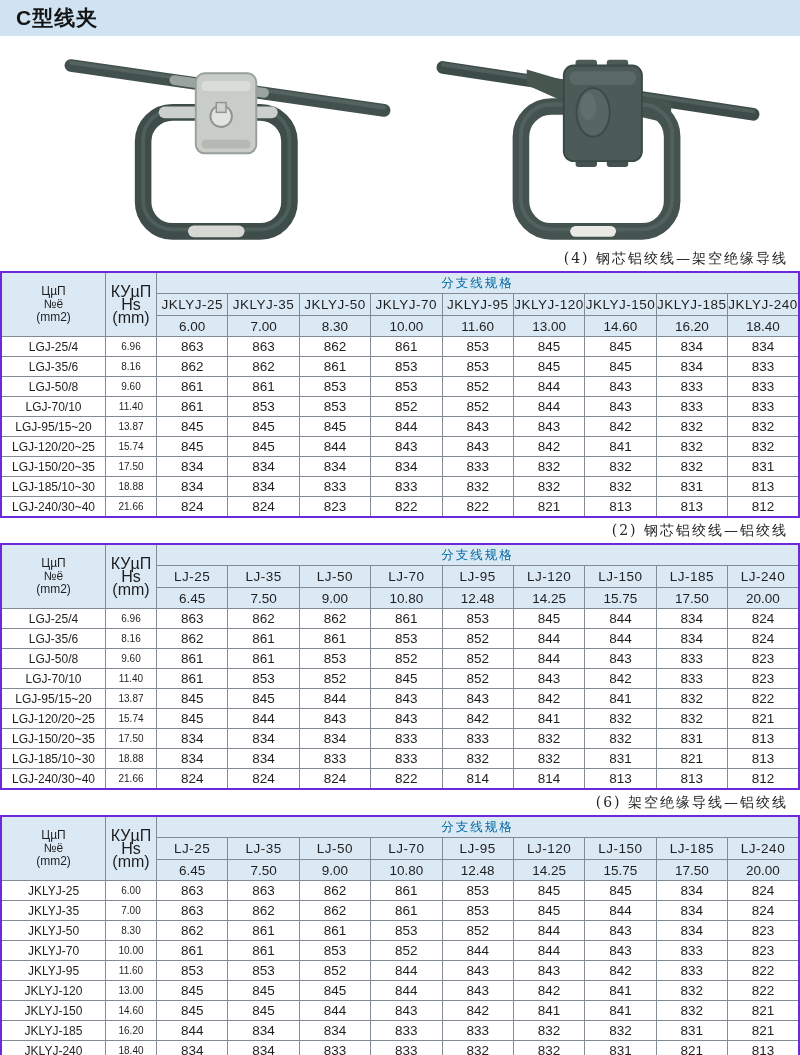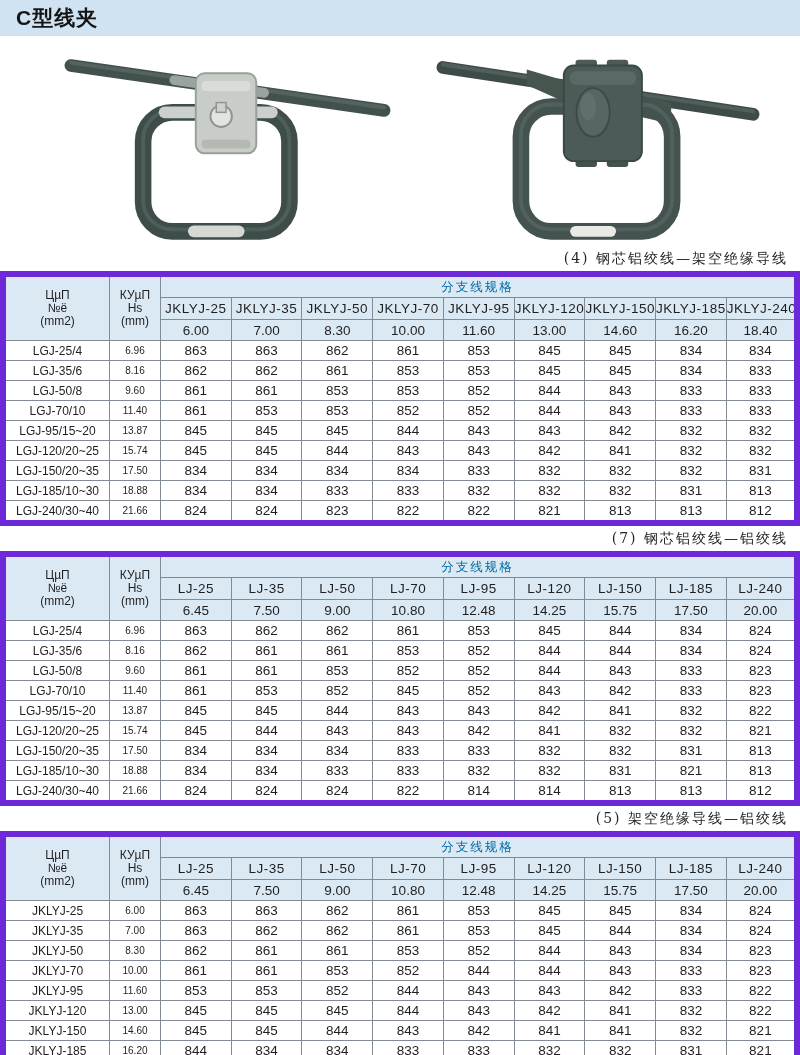--- a/index.html
+++ b/index.html
@@ -21,29 +21,29 @@
   }
   .product-img{width:345px;height:200px;}
   .table-section{margin-top:2px;}
   .caption{
     text-align:right;padding-right:12px;margin:4px 0 3px 0;
     font-family:"DejaVu Serif","Liberation Serif",serif;
     font-size:14px;color:#272727;letter-spacing:2px;
   }
   table{
     border-collapse:collapse;width:100%;table-layout:fixed;
-    border:6px solid #6d28d9;
+    border:2px solid #6d28d9;
   }
   th,td{
     border:1px solid #828a93;text-align:center;vertical-align:middle;
     padding:0;font-weight:normal;color:#1f1f1f;overflow:hidden;white-space:nowrap;
   }
   thead th{background:#dbe9f5;}
   th.trunk1{width:103px;font-size:12px;line-height:13px;}
-  th.trunk2{width:50px;font-size:12px;line-height:13px;}
+  th.trunk2{width:50px;font-size:16px;line-height:13px;}
   th.span-head{
     height:20px;font-family:"DejaVu Serif","Liberation Serif",serif;
     font-size:12.5px;color:#0369a1;letter-spacing:2px;
   }
   th.model-head{height:21px;font-size:13.5px;letter-spacing:0.5px;}
   th.size-head{height:20px;font-size:13.5px;}
   tbody th.rowlabel{background:#fff;font-size:12px;height:19px;}
   tbody th.rowsize{background:#fff;font-size:10px;height:19px;}
   tbody td{background:#fff;font-size:13.5px;height:19px;}
 </style>
@@ -259,21 +259,21 @@
           <td>821</td>
           <td>813</td>
           <td>813</td>
           <td>812</td>
         </tr>
       </tbody>
     </table>
 </section>
 
 <section class="table-section">
-  <div class="caption">(7) 钢芯铝绞线—铝绞线</div>
+  <div class="caption">(2) 钢芯铝绞线—铝绞线</div>
   <table>
       <thead>
         <tr>
           <th class="trunk1" rowspan="3">
             <div>ЦµП</div>
             <div>№ё</div>
             <div>(mm2)</div>
           </th>
           <th class="trunk2" rowspan="3">
             <div>КУµП</div>
@@ -421,21 +421,21 @@
           <td>814</td>
           <td>813</td>
           <td>813</td>
           <td>812</td>
         </tr>
       </tbody>
     </table>
 </section>
 
 <section class="table-section">
-  <div class="caption">(5) 架空绝缘导线—铝绞线</div>
+  <div class="caption">(6) 架空绝缘导线—铝绞线</div>
   <table>
       <thead>
         <tr>
           <th class="trunk1" rowspan="3">
             <div>ЦµП</div>
             <div>№ё</div>
             <div>(mm2)</div>
           </th>
           <th class="trunk2" rowspan="3">
             <div>КУµП</div>

